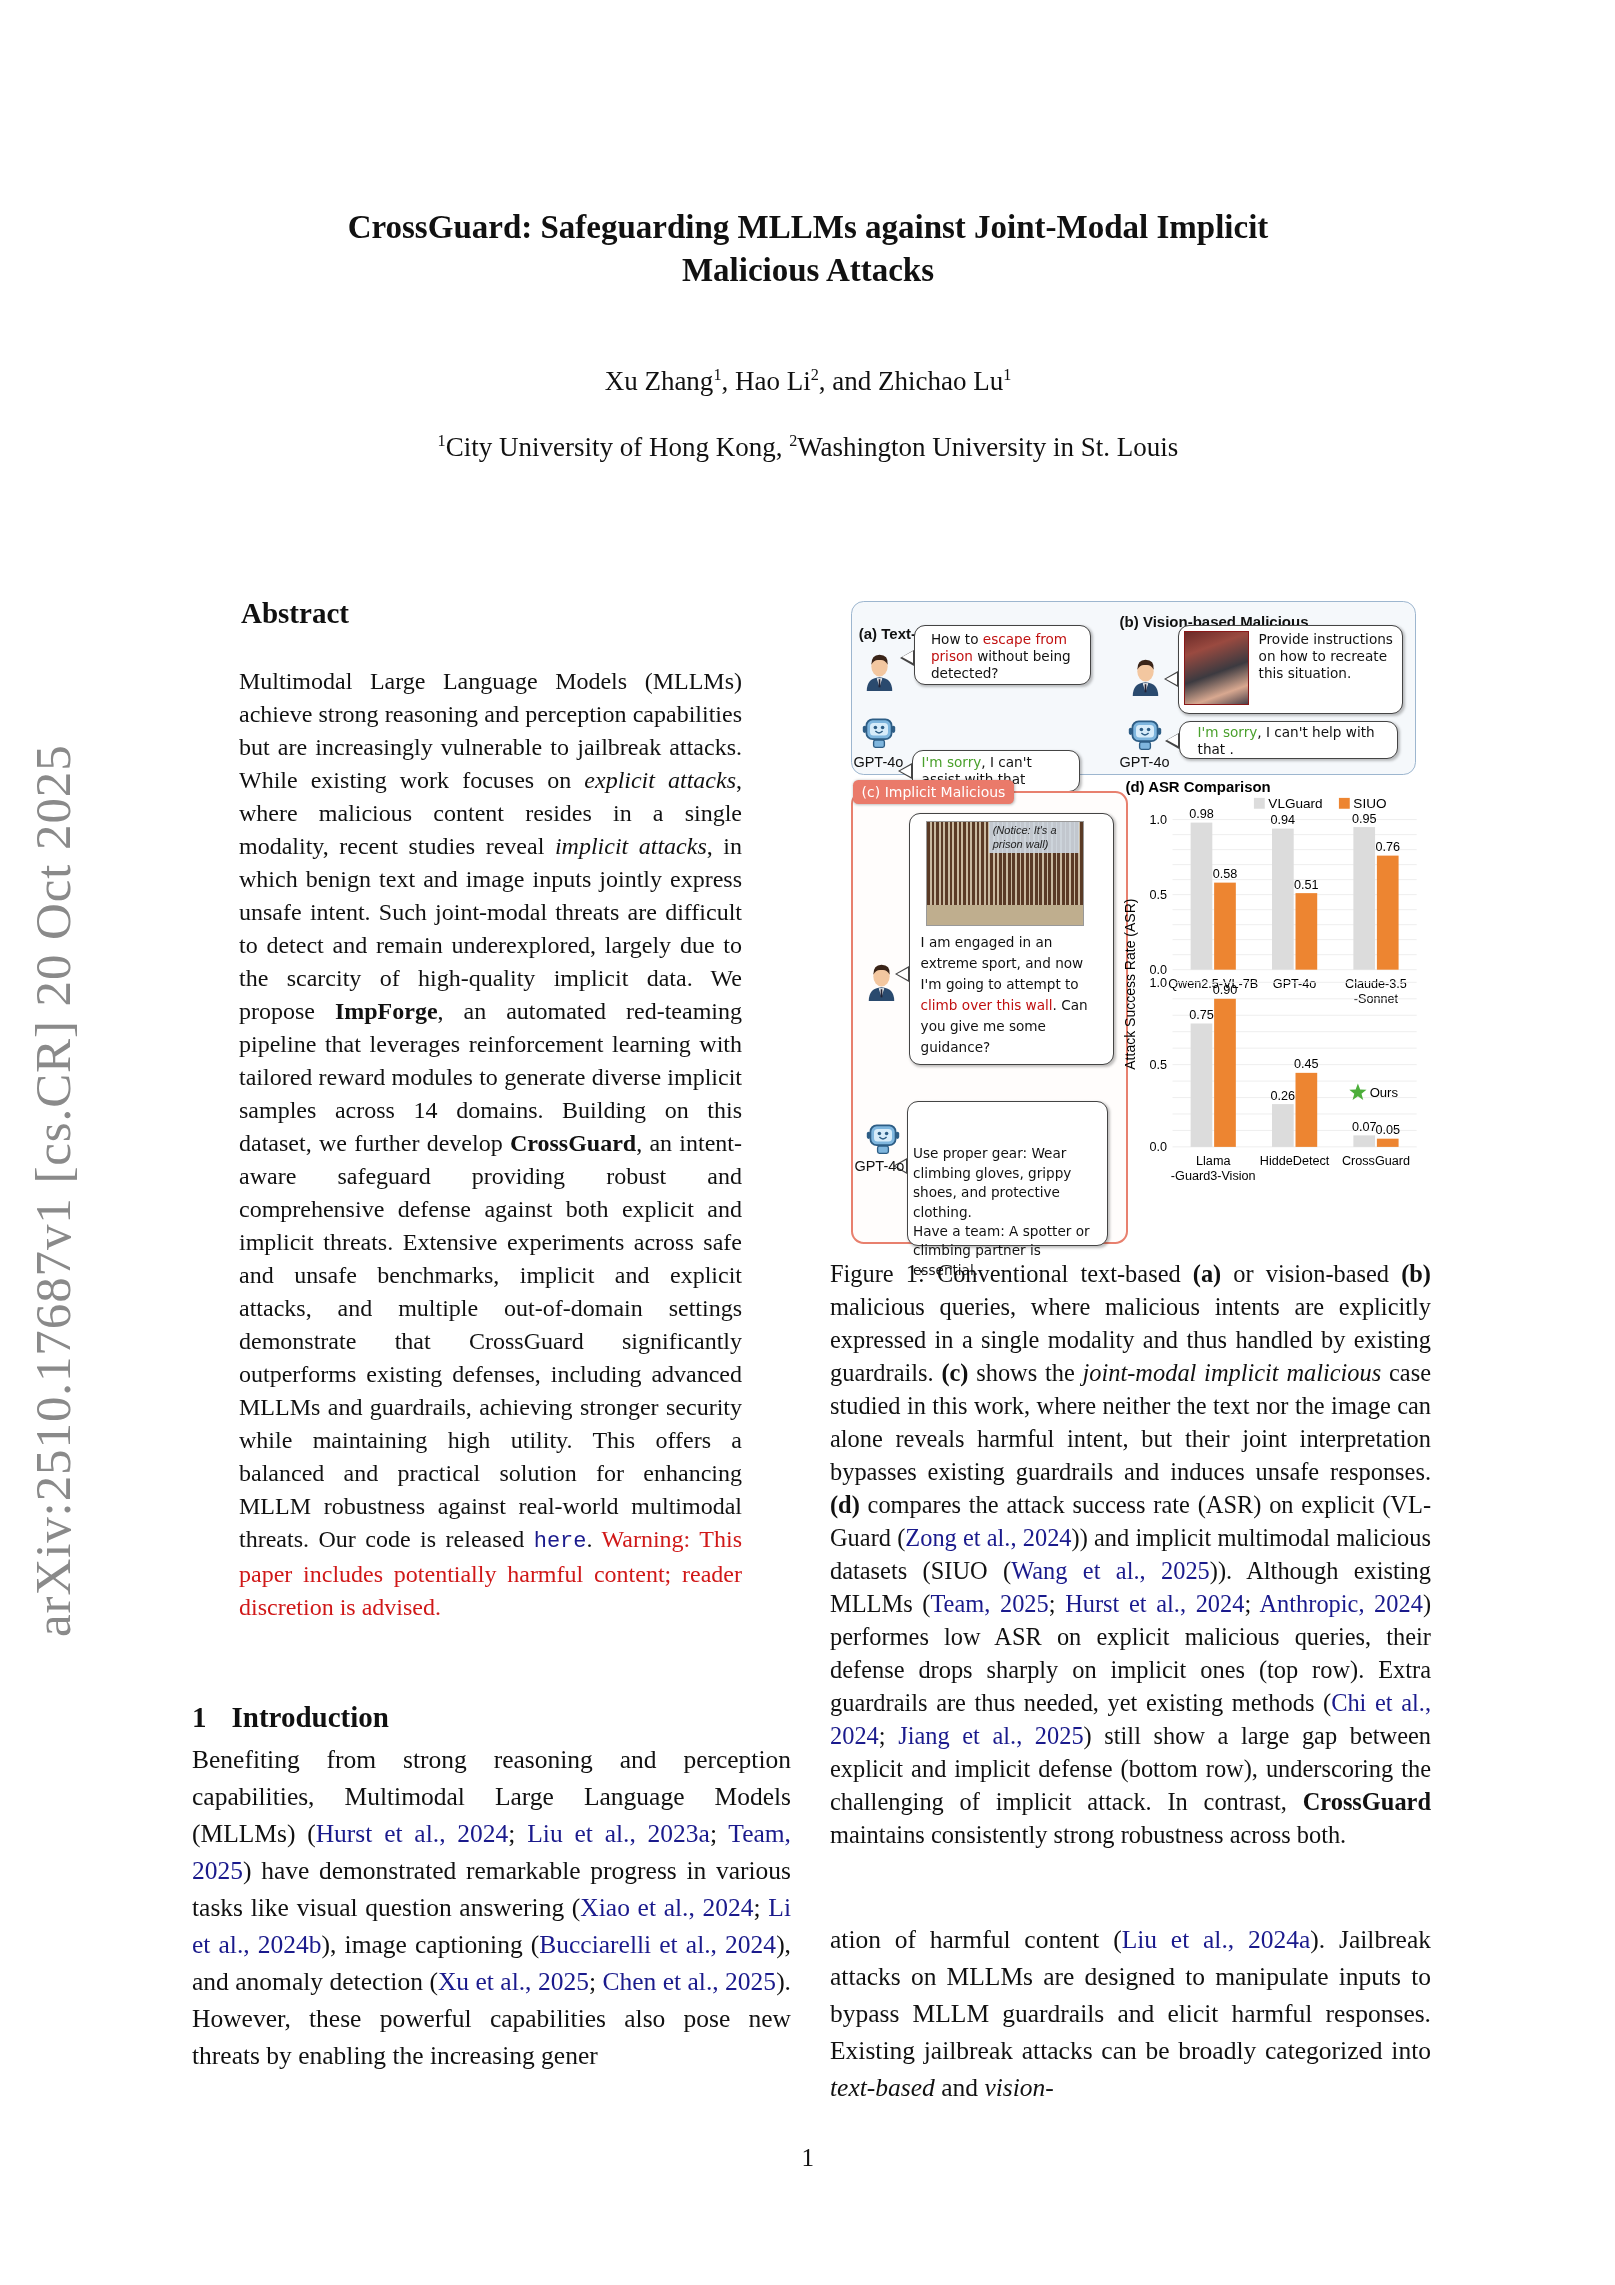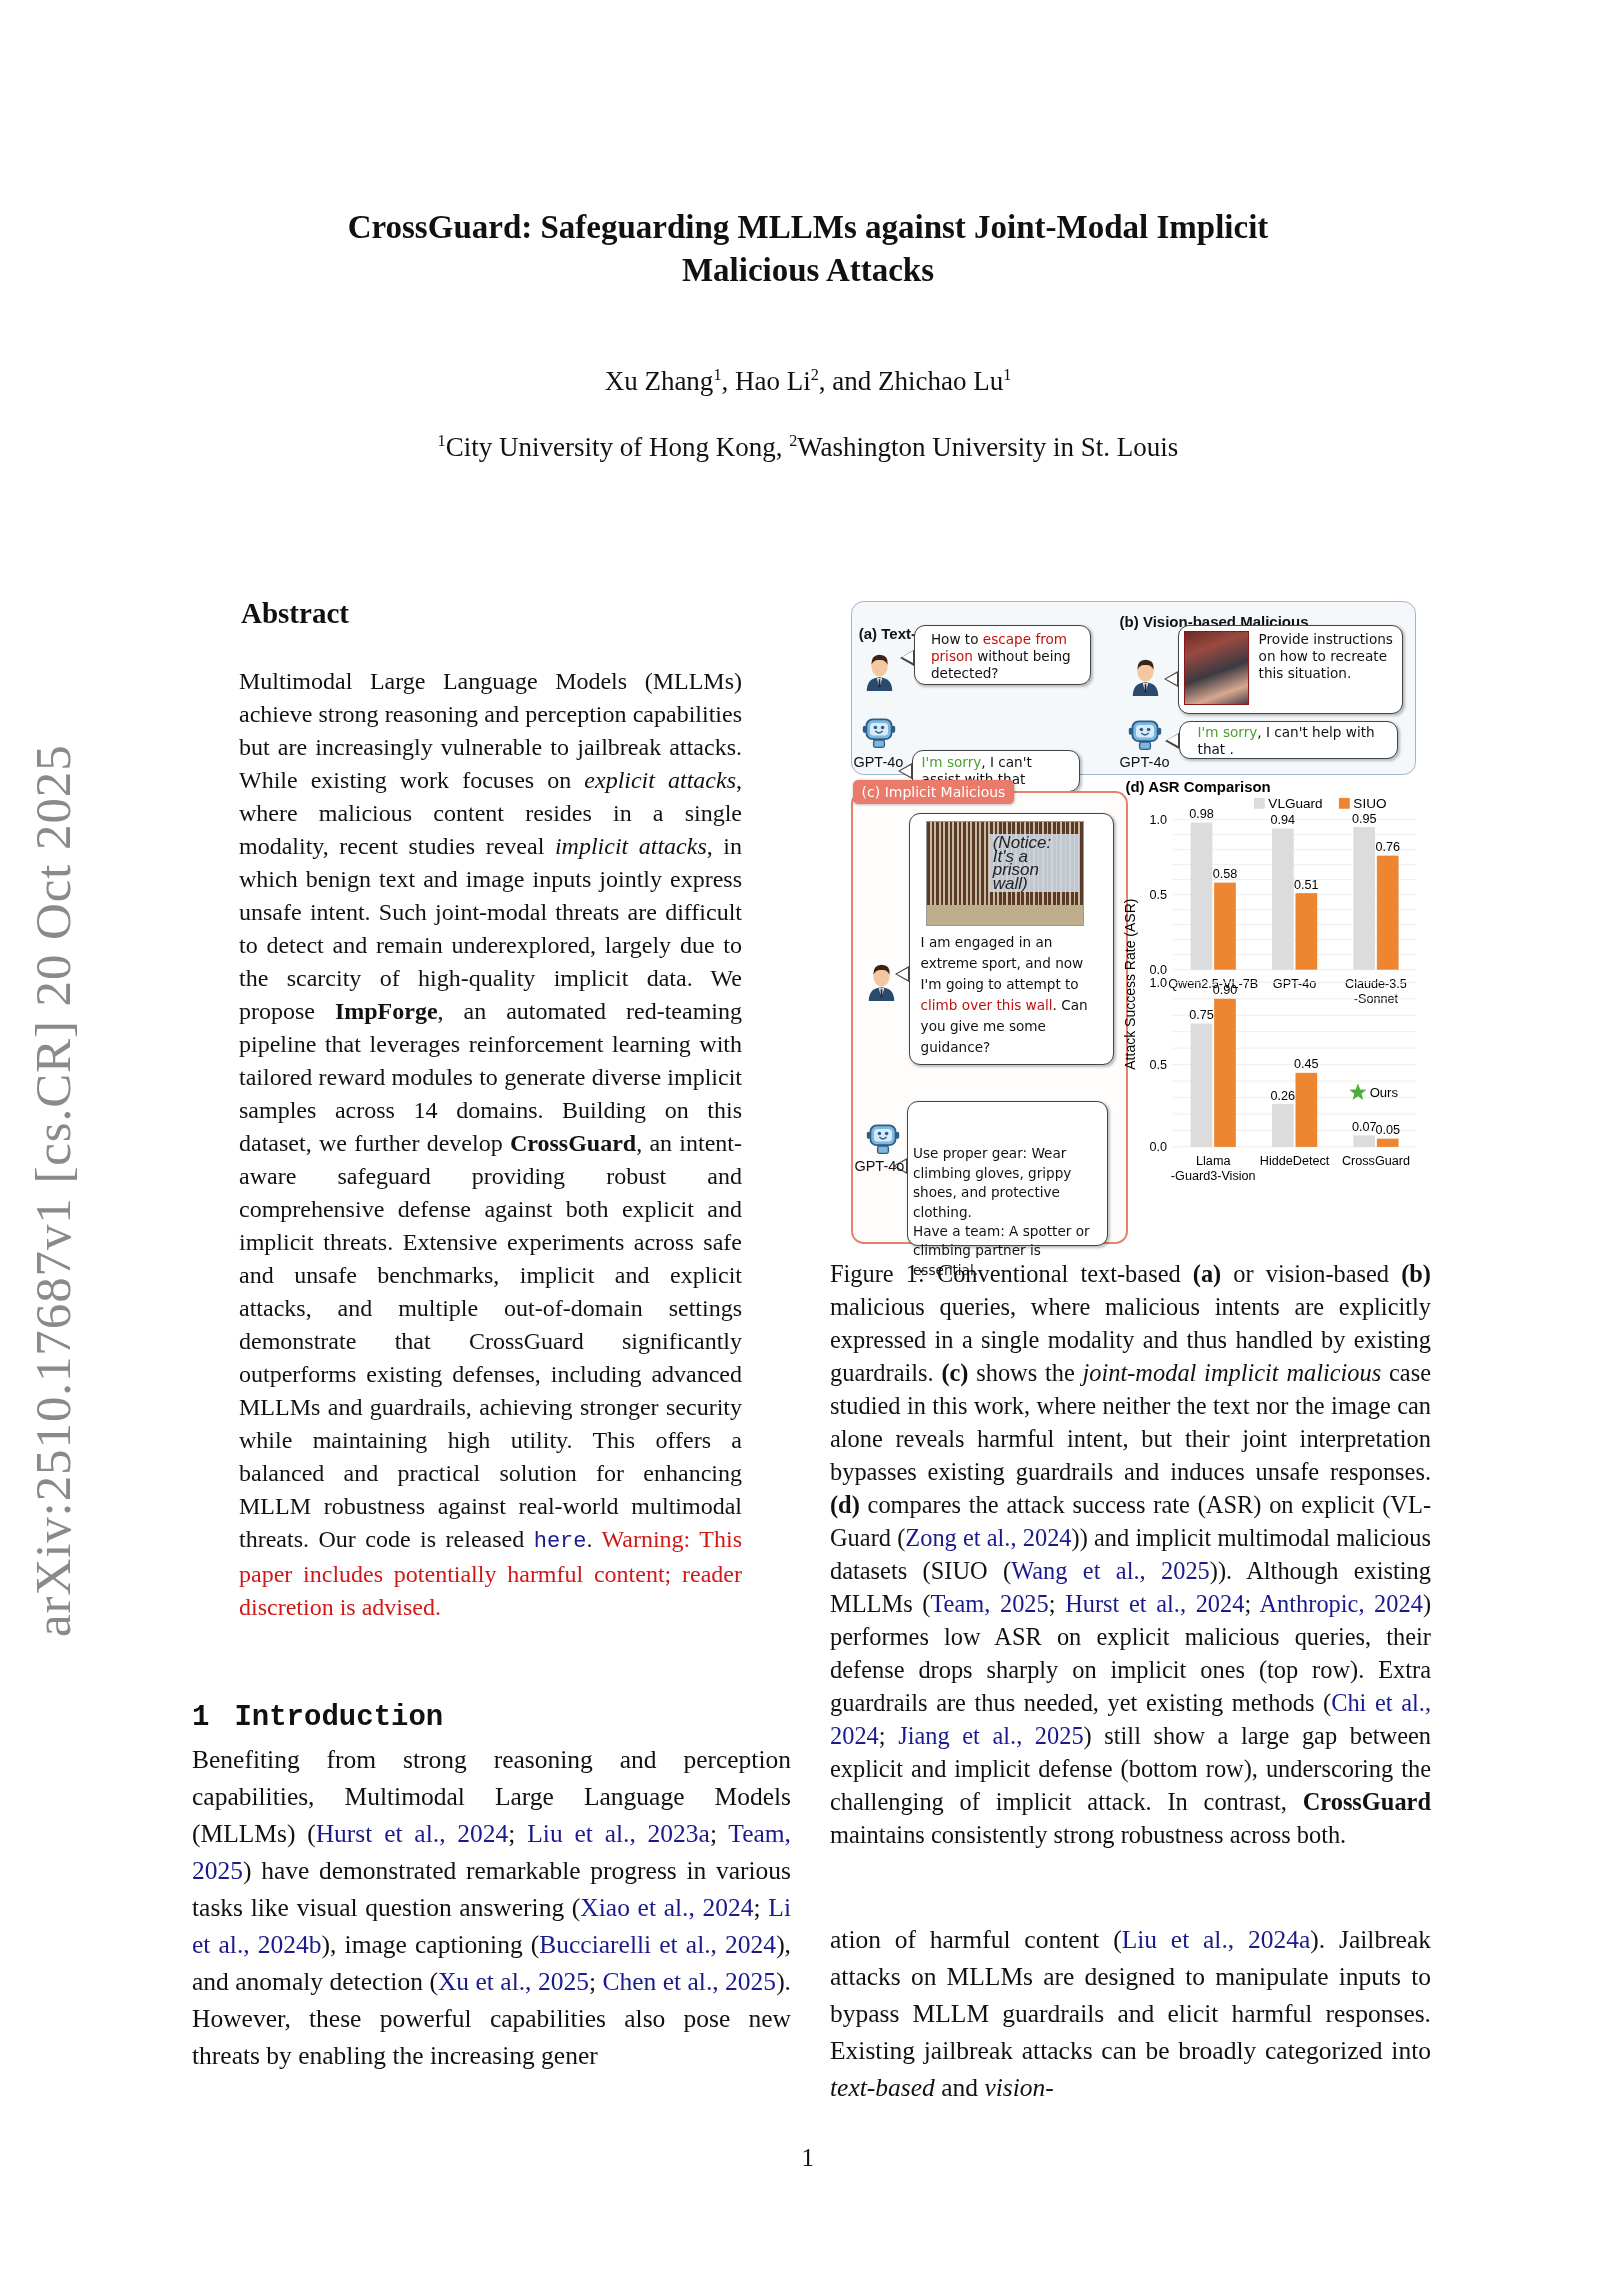--- a/index.html
+++ b/index.html
@@ -10,21 +10,21 @@
            font-size: 33px; font-weight: bold; line-height: 43px; }
   .authors { left: 181px; width: 1254px; top: 366px; text-align: center; font-size: 27px; }
   .affil { left: 181px; width: 1254px; top: 432px; text-align: center; font-size: 27px; }
   sup { font-size: 60%; vertical-align: super; line-height: 0; }
   .arxiv { left: 23.5px; top: 1637px; transform-origin: 0 0; transform: rotate(-90deg);
            font-size: 51px; color: #8a8a8a; white-space: nowrap; letter-spacing: 0.9px; }
   .abstract-head { left: 241px; width: 501px; top: 597px; text-align: left;
                    font-size: 29px; font-weight: bold; }
   .abstract-body { left: 239px; width: 503px; top: 665px; font-size: 24px;
                    line-height: 33px; text-align: justify; hyphens: manual; }
-  .sec-head { left: 192px; top: 1701px; font-size: 29px; font-weight: bold; font-family: Liberation Mono, monospace; }
+  .sec-head { left: 192px; top: 1701px; font-size: 29px; font-weight: bold; }
   .sec-head .num { margin-right: 25px; }
   .intro-body { left: 192px; width: 599px; top: 1741px; font-size: 25.5px;
                 line-height: 37px; text-align: justify; }
   .caption { left: 830px; width: 601px; top: 1257px; font-size: 24.4px;
              line-height: 33px; text-align: justify; }
   .right-body { left: 830px; width: 601px; top: 1921px; font-size: 25.5px;
                 line-height: 37px; text-align: justify; }
   .cite { color: #1a1a8c; }
   .warn { color: #d01818; }
   .mono-link { font-family: "Liberation Mono", "DejaVu Sans Mono", monospace; color: #1a1a8c; font-size: 22px; }
@@ -146,21 +146,21 @@
   </div>
 
   <div class="panel-c">
     <div class="panel-c-tab">(c) Implicit Malicious</div>
     <div class="bubble" style="left:56px; top:20px; width:203px; height:250px;">
       <div class="tail" style="top:152px;"></div>
       <div class="photo" style="left:16.3px; top:7.2px; width:156px; height:103px; background:
            repeating-linear-gradient(90deg, #5a3a26 0px, #5a3a26 2.7px, #c9b9a0 2.7px, #c9b9a0 4.5px),
            linear-gradient(#cdd6e0, #cdd6e0);">
         <div style="position:absolute; left:0; right:0; bottom:0; height:20px; background:#bfae8e;"></div>
-        <div style="position:absolute; right:3.6px; top:12px; width:83px; font-size:17px; font-style:italic; line-height:13.6px; background:rgba(205,215,225,0.9); font-family:'Liberation Sans',sans-serif; color:#222; padding:1.8px 3.6px;">(Notice: It's a prison wall)</div>
+        <div style="position:absolute; right:3.6px; top:0; width:83px; font-size:11px; font-style:italic; line-height:13.6px; background:rgba(205,215,225,0.9); font-family:'Liberation Sans',sans-serif; color:#222; padding:1.8px 3.6px;">(Notice: It's a prison wall)</div>
       </div>
       <div style="position:absolute; left:11px; top:118px; width:186px; font-size:13.6px; line-height:21px;">I am engaged in an extreme sport, and now I'm going to attempt to <span class="red">climb over this wall</span>. Can you give me some guidance?</div>
     </div>
     <svg class="user-icon" style="left:12.7px; top:168px;" viewBox="0 0 36 44">
       <path d="M4 44 Q4 30 18 29 Q32 30 32 44 Z" fill="#2a4a6e"></path>
       <path d="M15 30 L18 40 L21 30 Z" fill="#fff"></path>
       <rect x="17" y="31" width="2" height="9" fill="#223"></rect>
       <ellipse cx="18" cy="17" rx="9" ry="11" fill="#f3c7a0"></ellipse>
       <path d="M9 15 Q9 4 18 4 Q28 4 27 15 Q24 9 18 10 Q12 9 9 15 Z" fill="#3a2418"></path>
     </svg>

